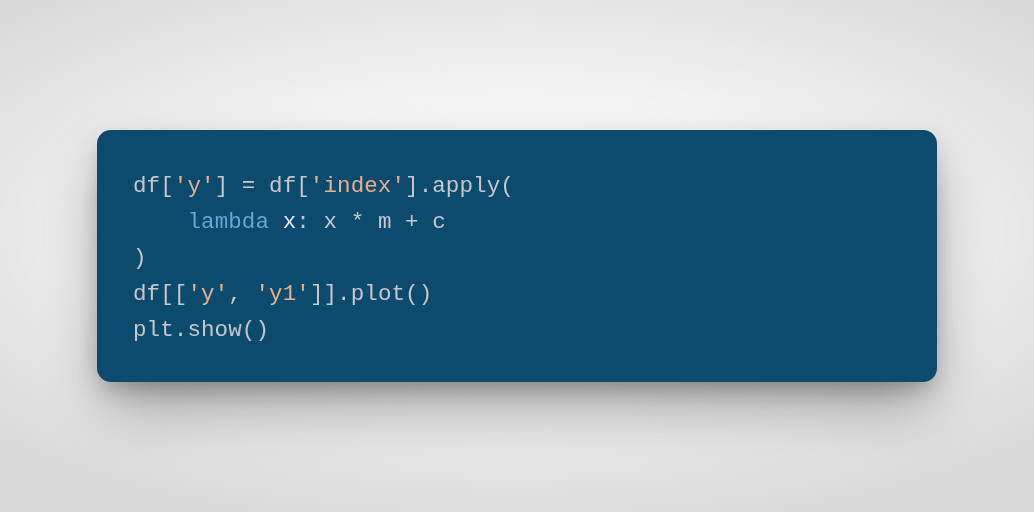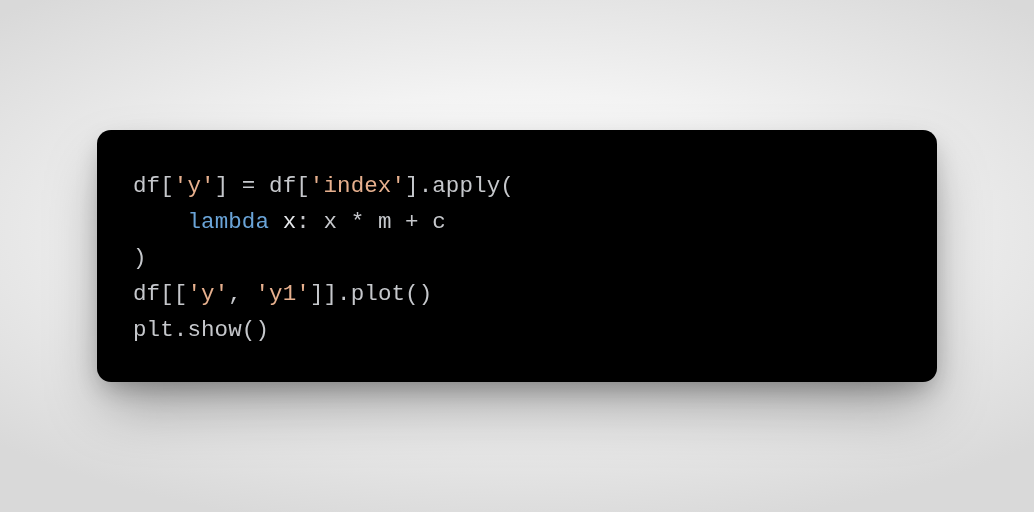--- a/index.html
+++ b/index.html
@@ -14,21 +14,21 @@
   .stage {
     width: 1034px;
     height: 512px;
     display: flex;
     align-items: center;
     justify-content: center;
   }
   .code-block {
     width: 840px;
     box-sizing: border-box;
-    background: #000000;
+    background: #0c4a6e;
     border-radius: 14px;
     padding: 38px 36px 34px 36px;
     box-shadow:
       0 30px 60px -10px rgba(0,0,0,0.35),
       0 10px 25px -5px rgba(0,0,0,0.25);
   }
   pre.code {
     margin: 0;
     white-space: pre;
     font-size: 22.5px;

